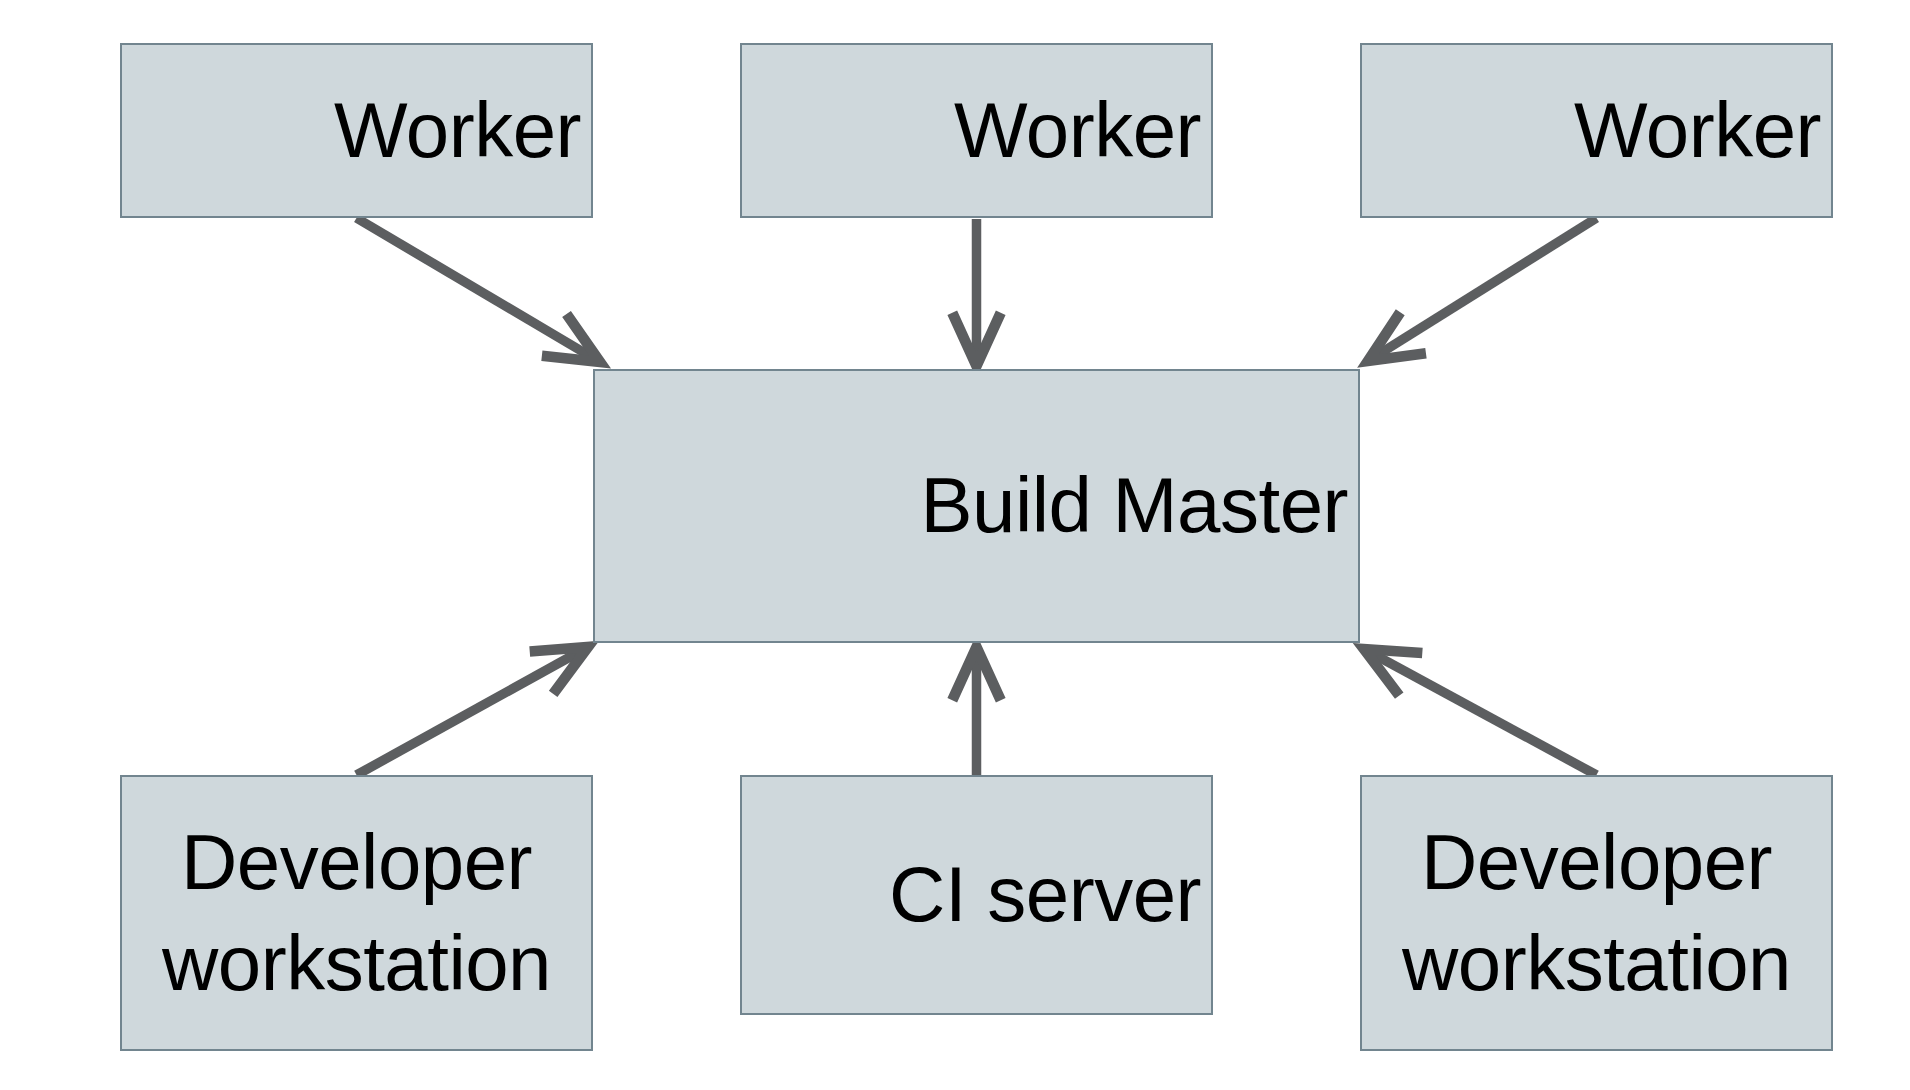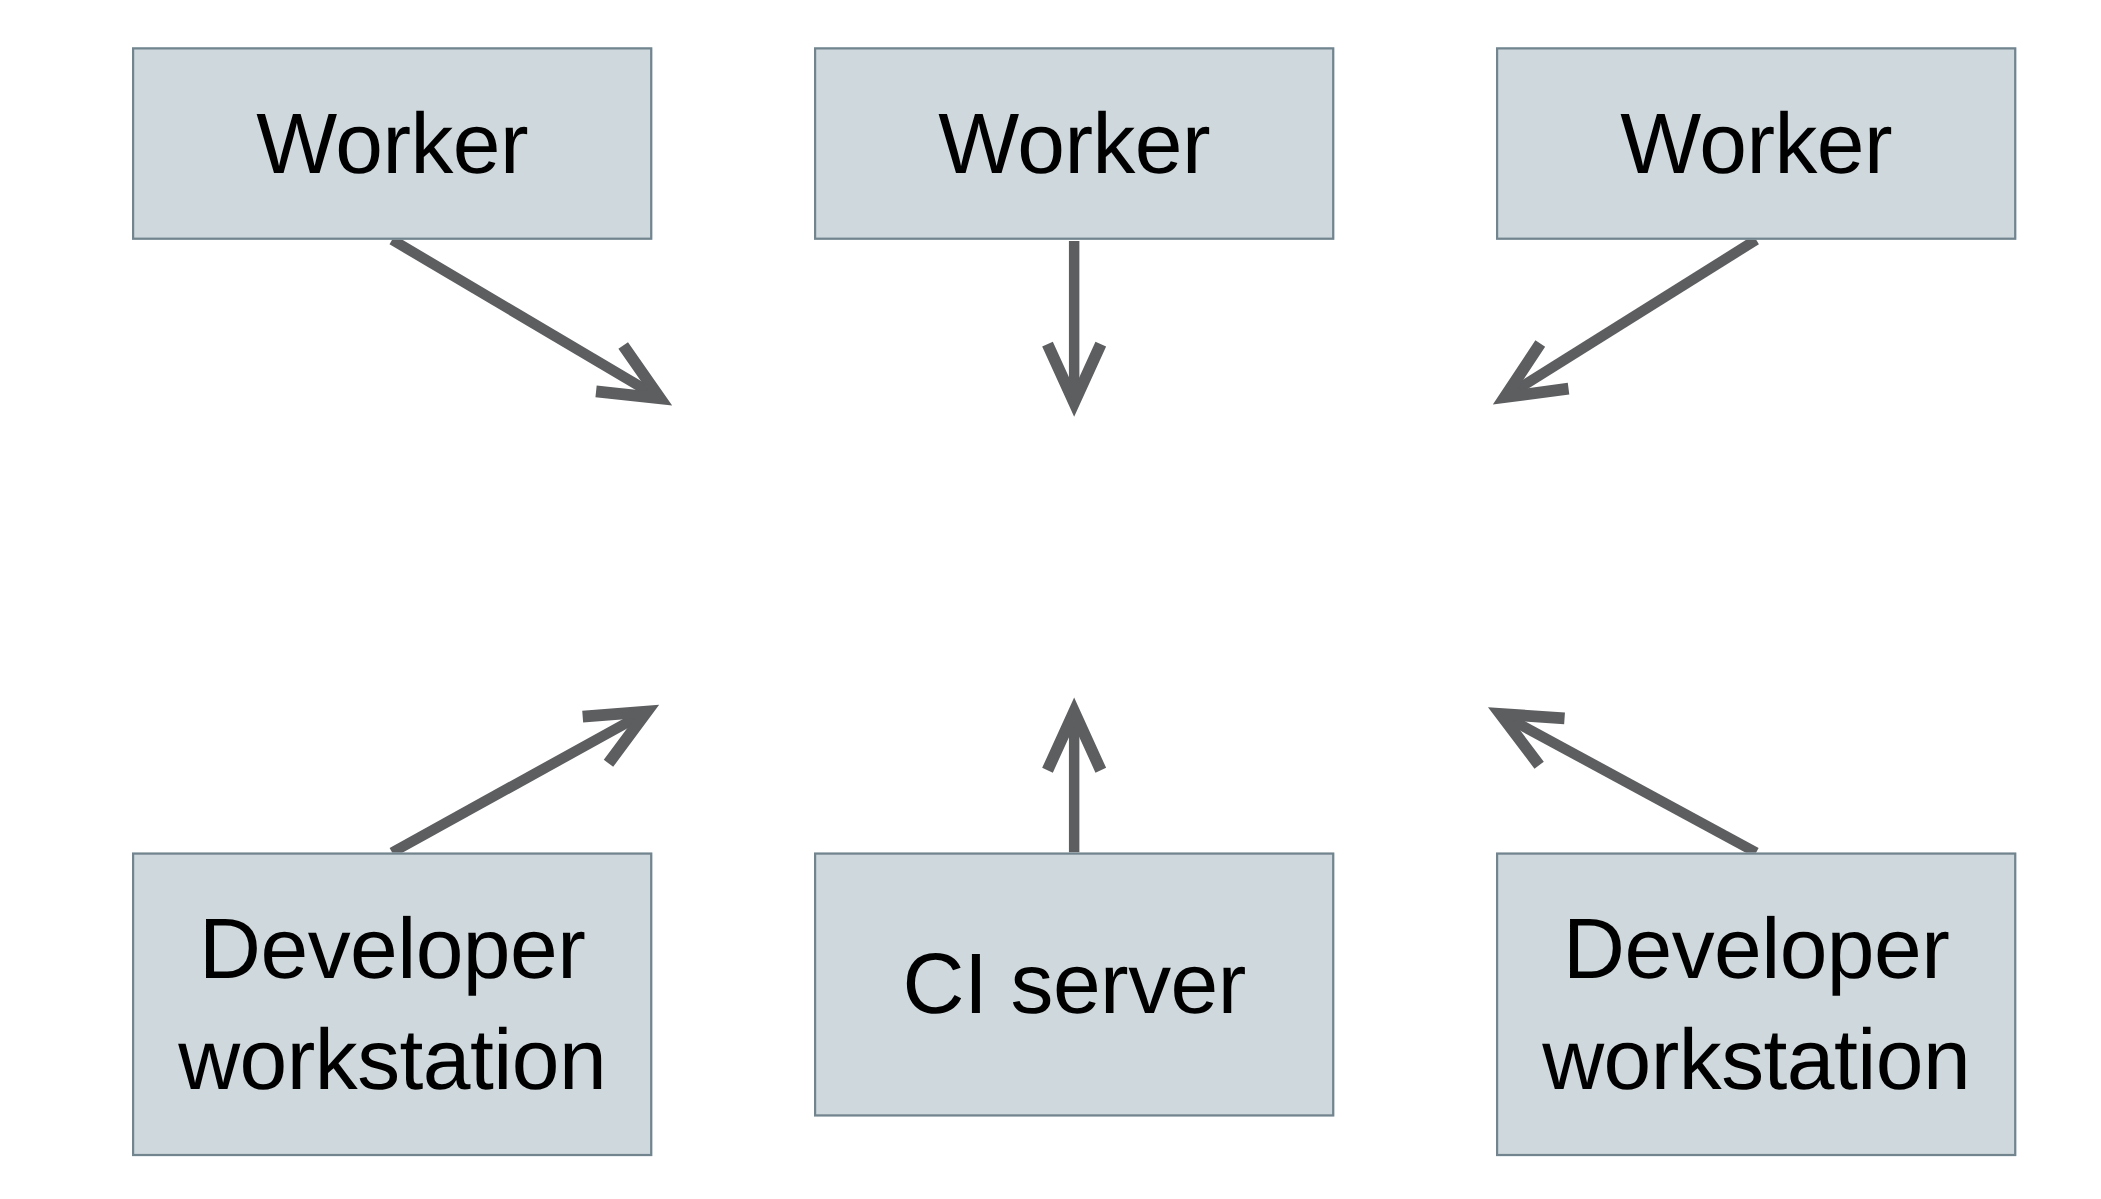--- a/index.html
+++ b/index.html
@@ -36,21 +36,21 @@
     stroke: var(--arrow, #5c5e60);
     fill: none;
   }
   .node {
     position: absolute;
     box-sizing: border-box;
     background: var(--node-fill, #cfd8dc);
     border: 2px solid var(--node-border, #72858f);
     display: flex;
     align-items: center;
-    justify-content: center;
+    justify-content: flex-end;
     text-align: center;
     color: var(--text, #000000);
     font-size: 78px;
     line-height: 1.3;
     letter-spacing: -0.5px;
   }
   .node-worker-1      { left: 120px;  top: 43px;  width: 473px; height: 175px; }
   .node-worker-2      { left: 740px;  top: 43px;  width: 473px; height: 175px; }
   .node-worker-3      { left: 1360px; top: 43px;  width: 473px; height: 175px; }
   .node-build-master  { left: 593px;  top: 369px; width: 767px; height: 274px; }
@@ -86,20 +86,23 @@
   </div>
 
   <div class="node node-worker-2">
     <span class="node-label">Worker</span>
   </div>
 
   <div class="node node-worker-3">
     <span class="node-label">Worker</span>
   </div>
 
+  <div class="node node-build-master">
+    <span class="node-label">Build Master</span>
+  </div>
 
   <div class="node node-dev-left">
     <span class="node-label">Developer workstation</span>
   </div>
 
   <div class="node node-ci-server">
     <span class="node-label">CI server</span>
   </div>
 
   <div class="node node-dev-right">

